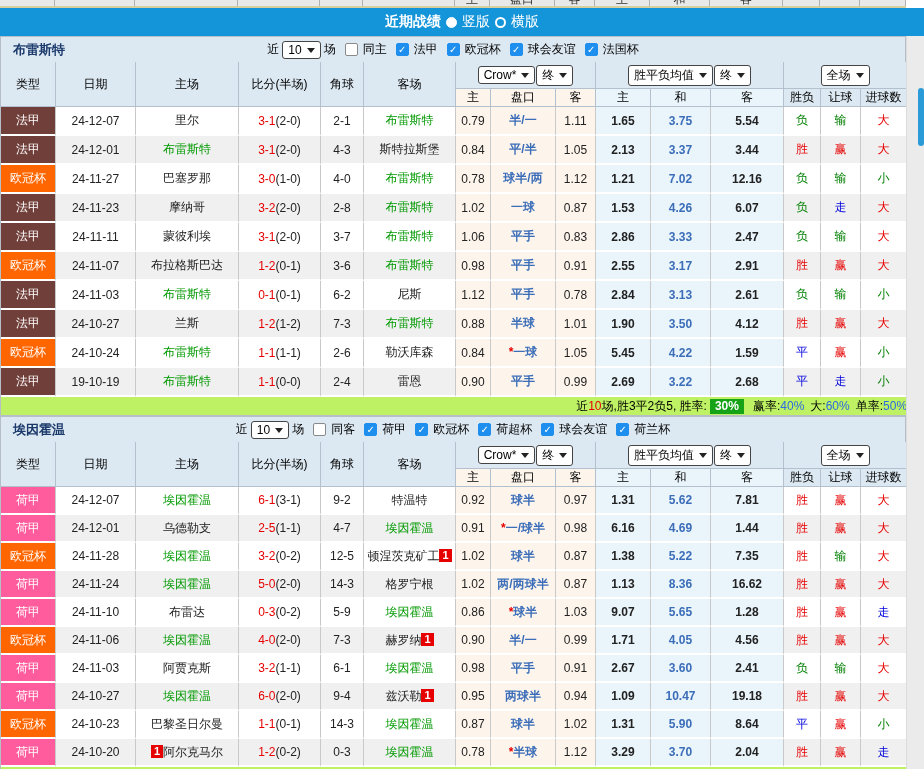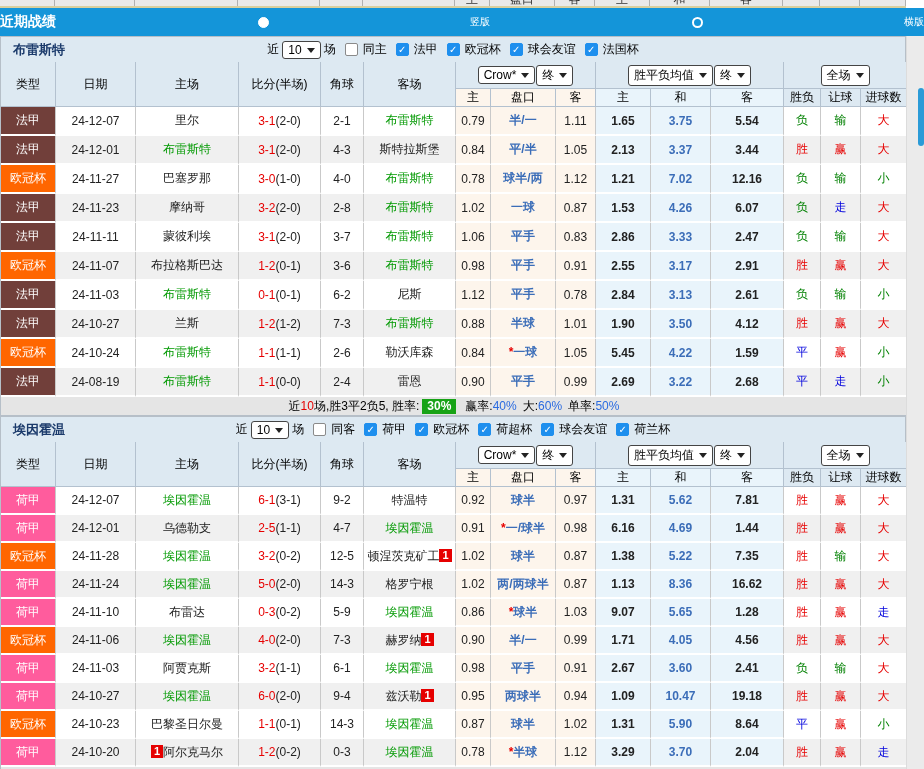--- a/index.html
+++ b/index.html
@@ -6,26 +6,26 @@
   html,body { background:#fff; }
   body { font-family:"Liberation Sans","DejaVu Sans",sans-serif; }
   .page { position:relative; width:924px; height:769px; overflow:hidden; background:#fff; }
 
   
   .prev-sliver { width:906px; height:8px; border-bottom:2px solid #d8cf9e; display:flex; background:#e9e9e9; overflow:hidden; }
   .prev-sliver .pcell { height:100%; border-right:1px solid #b0b0b0; overflow:hidden; text-align:center; }
   .prev-sliver .pcell span { display:block; margin-top:-9px; font-size:12px; color:#333; }
 
   
-  .title-bar { width:924px; height:28px; background:#1495d9; color:#fff; display:flex; align-items:center; justify-content:space-between; gap:5px; }
+  .title-bar { width:924px; height:28px; background:#1495d9; color:#fff; display:flex; align-items:center; justify-content:center; gap:5px; }
   .title-bar .tb-title { font-weight:bold; font-size:14px; }
   .radio { display:inline-block; width:11px; height:11px; border-radius:50%; }
   .radio.sel { background:#fff; border:1px solid #fff; }
   .radio.unsel { background:transparent; border:2px solid #fff; }
-  .tb-opt { font-size:10px; }
+  .tb-opt { font-size:14px; }
 
   
   .sec-head { position:relative; width:906px; height:26px; background:#dde9f2; border:1px solid #b6bfc8; border-bottom:none; display:flex; align-items:center; }
   .team-name { position:absolute; left:12px; font-weight:bold; font-size:13px; color:#1b3a6b; }
   .filters { margin:0 auto; display:flex; align-items:center; gap:3px; font-size:12px; color:#000; }
   .dd { display:inline-flex; align-items:center; background:#fff; border:1px solid #444; border-radius:3px; padding:1px 5px; font-size:12px; color:#000; cursor:default; }
   .dd .caret { width:0; height:0; border:4px solid transparent; border-top:5px solid #222; margin-left:5px; margin-top:5px; }
   .cb { display:inline-flex; width:13px; height:13px; border:1px solid #8a8a8a; background:#fff; border-radius:2px; align-items:center; justify-content:center; margin:0 2px 0 6px; }
   .cb.checked { background:#1e8fee; border-color:#1e8fee; color:#fff; font-size:10px; font-weight:bold; line-height:1; }
 
@@ -57,21 +57,21 @@
   .tname { cursor:pointer; }
   .tname.green { color:#009900; }
   .badge { display:inline-block; background:#e60000; color:#fff; font-size:11px; font-weight:bold; padding:0 3px; line-height:13px; vertical-align:1px; }
   .ft { color:#e60000; }
   .ht { color:#222; }
   .hc-star { color:#e60000; }
   .td-hcap { color:#3b6db8;font-weight:bold; }
   .td-edraw { color:#3b6db8; }
   .c-red { color:#e60000; } .c-green { color:#008000; } .c-blue { color:#0000dd; }
 
-  .summary-row td { height:18px; background:#e5e5e5; text-align:center; font-size:12px; color:#000; border-bottom:none; border-right:none; }
+  .summary-row td { height:18px; background:#bef264; text-align:right; font-size:12px; color:#000; border-bottom:none; border-right:none; }
   .sum-count { color:#e60000; }
   .rate-badge { display:inline-block; color:#fff; font-weight:bold; padding:0 5px; margin:0 3px; line-height:15px; }
   .bg-green { background:#17a317; }
   .bg-red   { background:#e60000; }
   .sum-label { color:#000; margin-left:6px; }
   .sum-val  { }
   .c-blue2 { color:#2b6be0; }
   .sum-val.bg-red-badge { background:#e60000; color:#fff; font-weight:bold; padding:0 5px; display:inline-block; line-height:15px; }
 
   
@@ -363,21 +363,21 @@
     <td class="td-o2 col-cream">1.05</td>
     <td class="td-ehome col-blue">5.45</td>
     <td class="td-edraw col-blue">4.22</td>
     <td class="td-eaway col-blue">1.59</td>
     <td class="td-res c-blue">平</td>
     <td class="td-hres c-red">赢</td>
     <td class="td-gres c-green">小</td>
   </tr>
           <tr class="r-even">
     <td class="td-type t-fa">法甲</td>
-    <td class="td-date">24-08-19</td>
+    <td class="td-date">19-10-19</td>
     <td class="td-home"><span class="tname hname green">布雷斯特</span></td>
     <td class="td-score"><span class="ft">1-1</span><span class="ht">(0-0)</span></td>
     <td class="td-corner">2-4</td>
     <td class="td-away"><span class="tname aname">雷恩</span></td>
     <td class="td-o1 col-cream">0.90</td>
     <td class="td-hcap col-cream"><span class="hc-text">平手</span></td>
     <td class="td-o2 col-cream">0.99</td>
     <td class="td-ehome col-blue">2.69</td>
     <td class="td-edraw col-blue">3.22</td>
     <td class="td-eaway col-blue">2.68</td>

